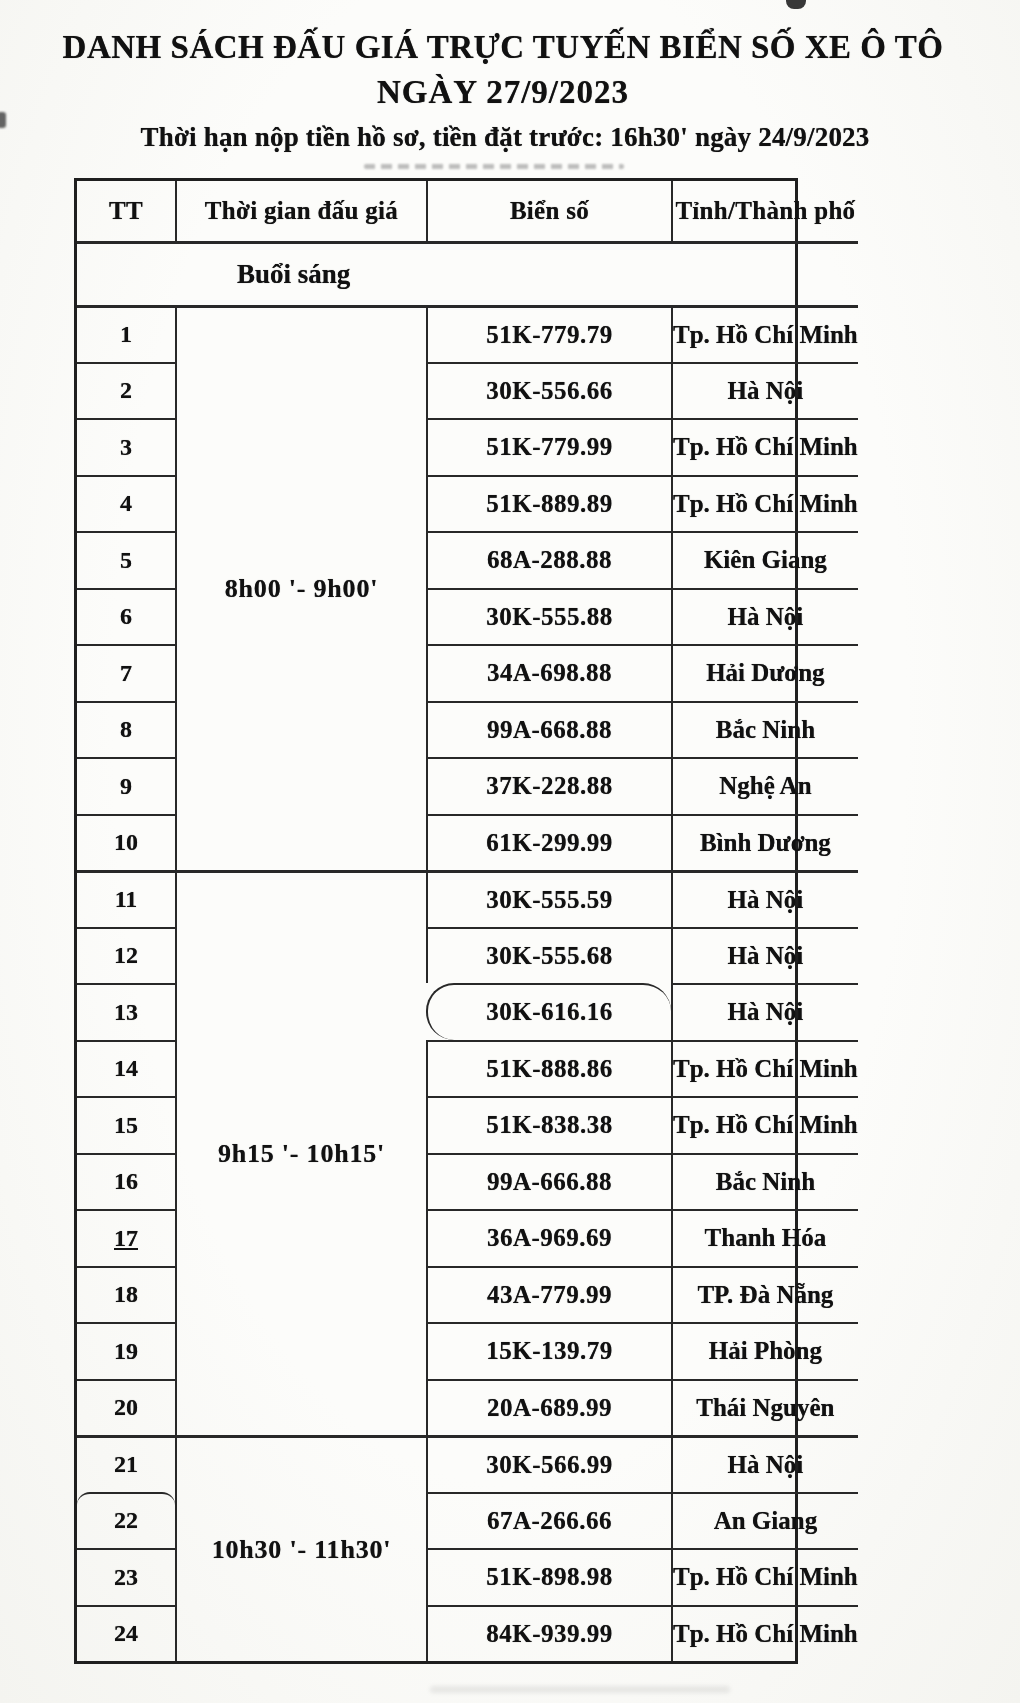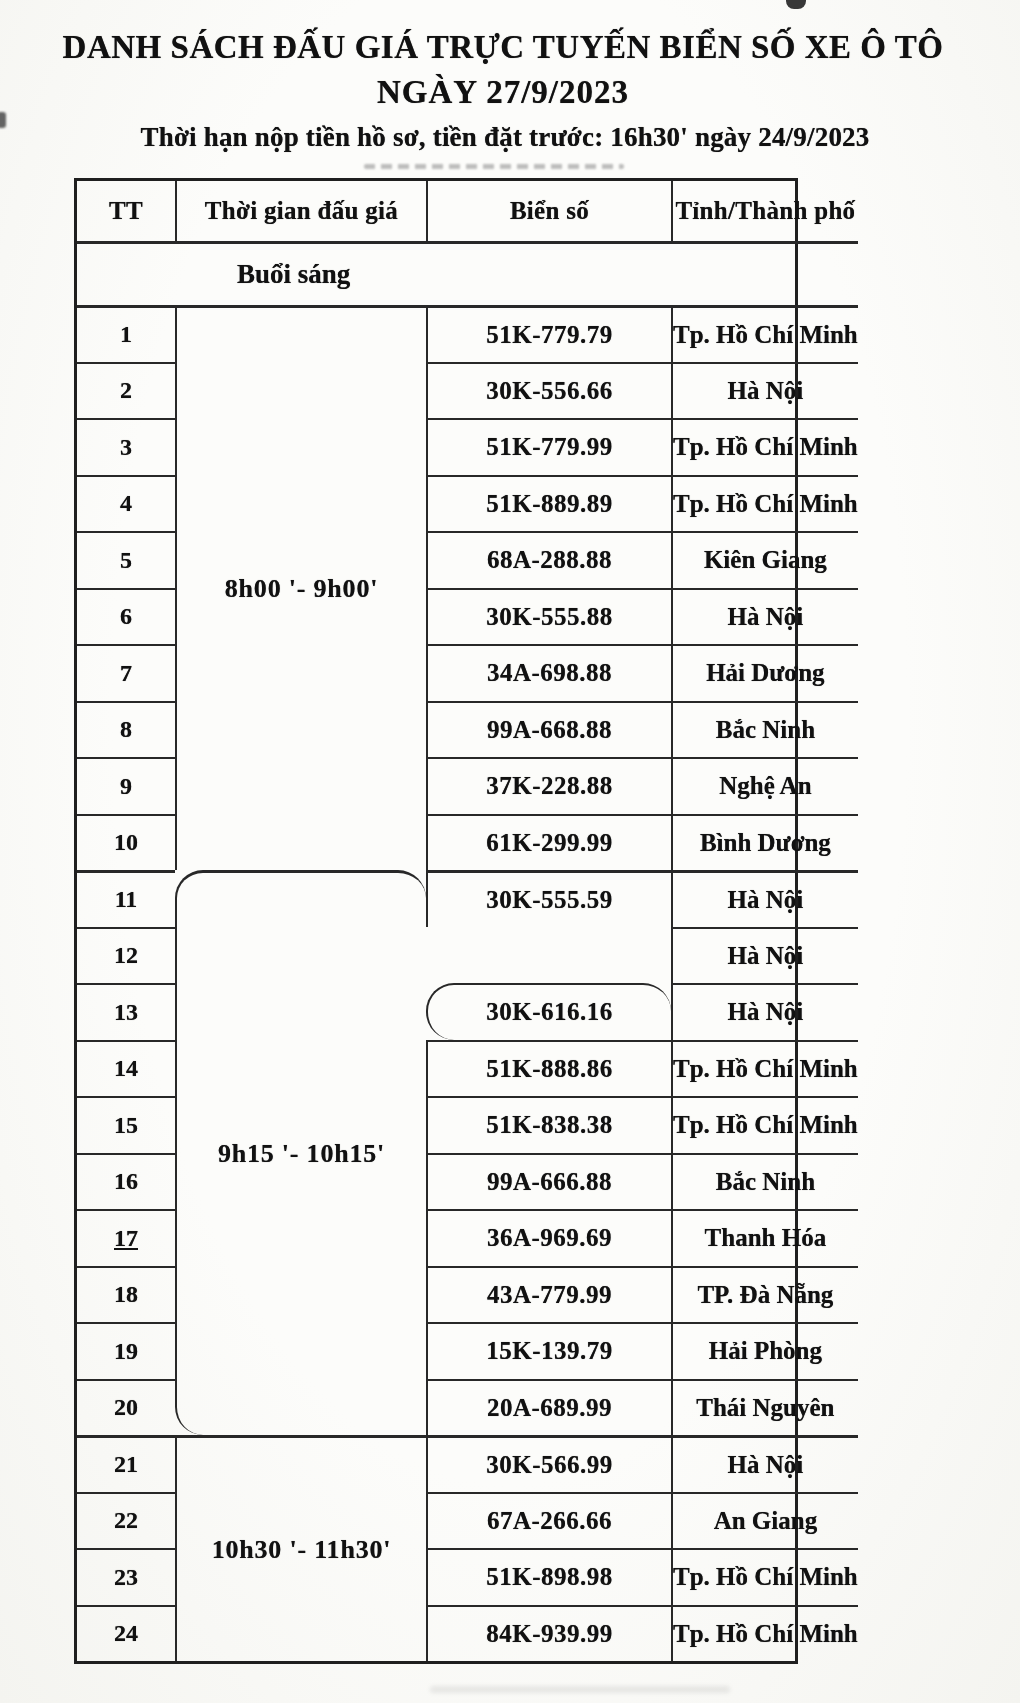--- a/index.html
+++ b/index.html
@@ -84,21 +84,21 @@
 
     <div class="tiny-print"></div>
 
     <div class="auction-table">
         <div class="cell header-cell no-top" style="grid-area: 1 / 1;">TT</div>
         <div class="cell header-cell no-top left" style="grid-area: 1 / 2;">Thời gian đấu giá</div>
         <div class="cell header-cell no-top left" style="grid-area: 1 / 3;">Biển số</div>
         <div class="cell header-cell no-top left" style="grid-area: 1 / 4;">Tỉnh/Thành phố</div>
         <div class="cell section-cell thick" style="grid-area: 2 / 1 / auto / span 4;">Buổi sáng</div>
         <div class="cell time-cell left thick" style="grid-area: 3 / 2 / span 10;">8h00 '- 9h00'</div>
-        <div class="cell time-cell left thick" style="grid-area: 13 / 2 / span 10; border-radius: 28px;">9h15 '- 10h15'</div>
+        <div class="cell time-cell left thick" style="grid-area: 13 / 2 / span 10;">9h15 '- 10h15'</div>
         <div class="cell time-cell left thick" style="grid-area: 23 / 2 / span 4;">10h30 '- 11h30'</div>
         <div class="cell tt-cell thick" style="grid-area: 3 / 1;">1</div>
         <div class="cell plate-cell left thick" style="grid-area: 3 / 3;">51K-779.79</div>
         <div class="cell province-cell left thick" style="grid-area: 3 / 4;">Tp. Hồ Chí Minh</div>
         <div class="cell tt-cell" style="grid-area: 4 / 1;">2</div>
         <div class="cell plate-cell left" style="grid-area: 4 / 3;">30K-556.66</div>
         <div class="cell province-cell left" style="grid-area: 4 / 4;">Hà Nội</div>
         <div class="cell tt-cell" style="grid-area: 5 / 1;">3</div>
         <div class="cell plate-cell left" style="grid-area: 5 / 3;">51K-779.99</div>
         <div class="cell province-cell left" style="grid-area: 5 / 4;">Tp. Hồ Chí Minh</div>
@@ -120,20 +120,21 @@
         <div class="cell tt-cell" style="grid-area: 11 / 1;">9</div>
         <div class="cell plate-cell left" style="grid-area: 11 / 3; font-family: Liberation Serif, serif;">37K-228.88</div>
         <div class="cell province-cell left" style="grid-area: 11 / 4;">Nghệ An</div>
         <div class="cell tt-cell" style="grid-area: 12 / 1;">10</div>
         <div class="cell plate-cell left" style="grid-area: 12 / 3;">61K-299.99</div>
         <div class="cell province-cell left" style="grid-area: 12 / 4;">Bình Dương</div>
         <div class="cell tt-cell thick" style="grid-area: 13 / 1;">11</div>
         <div class="cell plate-cell left thick" style="grid-area: 13 / 3;">30K-555.59</div>
         <div class="cell province-cell left thick" style="grid-area: 13 / 4;">Hà Nội</div>
         <div class="cell tt-cell" style="grid-area: 14 / 1;">12</div>
+        <div class="cell plate-cell left" style="grid-area: 14 / 3;">30K-555.68</div>
         <div class="cell province-cell left" style="grid-area: 14 / 4;">Hà Nội</div>
         <div class="cell tt-cell" style="grid-area: 15 / 1;">13</div>
         <div class="cell plate-cell left" style="grid-area: 15 / 3; border-radius: 28px;">30K-616.16</div>
         <div class="cell province-cell left" style="grid-area: 15 / 4;">Hà Nội</div>
         <div class="cell tt-cell" style="grid-area: 16 / 1;">14</div>
         <div class="cell plate-cell left" style="grid-area: 16 / 3;">51K-888.86</div>
         <div class="cell province-cell left" style="grid-area: 16 / 4;">Tp. Hồ Chí Minh</div>
         <div class="cell tt-cell" style="grid-area: 17 / 1;">15</div>
         <div class="cell plate-cell left" style="grid-area: 17 / 3;">51K-838.38</div>
         <div class="cell province-cell left" style="grid-area: 17 / 4;">Tp. Hồ Chí Minh</div>
@@ -148,21 +149,21 @@
         <div class="cell province-cell left" style="grid-area: 20 / 4;">TP. Đà Nẵng</div>
         <div class="cell tt-cell" style="grid-area: 21 / 1;">19</div>
         <div class="cell plate-cell left" style="grid-area: 21 / 3;">15K-139.79</div>
         <div class="cell province-cell left" style="grid-area: 21 / 4;">Hải Phòng</div>
         <div class="cell tt-cell" style="grid-area: 22 / 1;">20</div>
         <div class="cell plate-cell left" style="grid-area: 22 / 3;">20A-689.99</div>
         <div class="cell province-cell left" style="grid-area: 22 / 4;">Thái Nguyên</div>
         <div class="cell tt-cell thick" style="grid-area: 23 / 1;">21</div>
         <div class="cell plate-cell left thick" style="grid-area: 23 / 3;">30K-566.99</div>
         <div class="cell province-cell left thick" style="grid-area: 23 / 4;">Hà Nội</div>
-        <div class="cell tt-cell" style="grid-area: 24 / 1;">22</div>
+        <div class="cell tt-cell" style="grid-area: 24 / 1; border-radius: 13px;">22</div>
         <div class="cell plate-cell left" style="grid-area: 24 / 3;">67A-266.66</div>
         <div class="cell province-cell left" style="grid-area: 24 / 4;">An Giang</div>
         <div class="cell tt-cell" style="grid-area: 25 / 1;">23</div>
         <div class="cell plate-cell left" style="grid-area: 25 / 3;">51K-898.98</div>
         <div class="cell province-cell left" style="grid-area: 25 / 4;">Tp. Hồ Chí Minh</div>
         <div class="cell tt-cell" style="grid-area: 26 / 1;">24</div>
         <div class="cell plate-cell left" style="grid-area: 26 / 3;">84K-939.99</div>
         <div class="cell province-cell left" style="grid-area: 26 / 4;">Tp. Hồ Chí Minh</div>
       </div>
 

